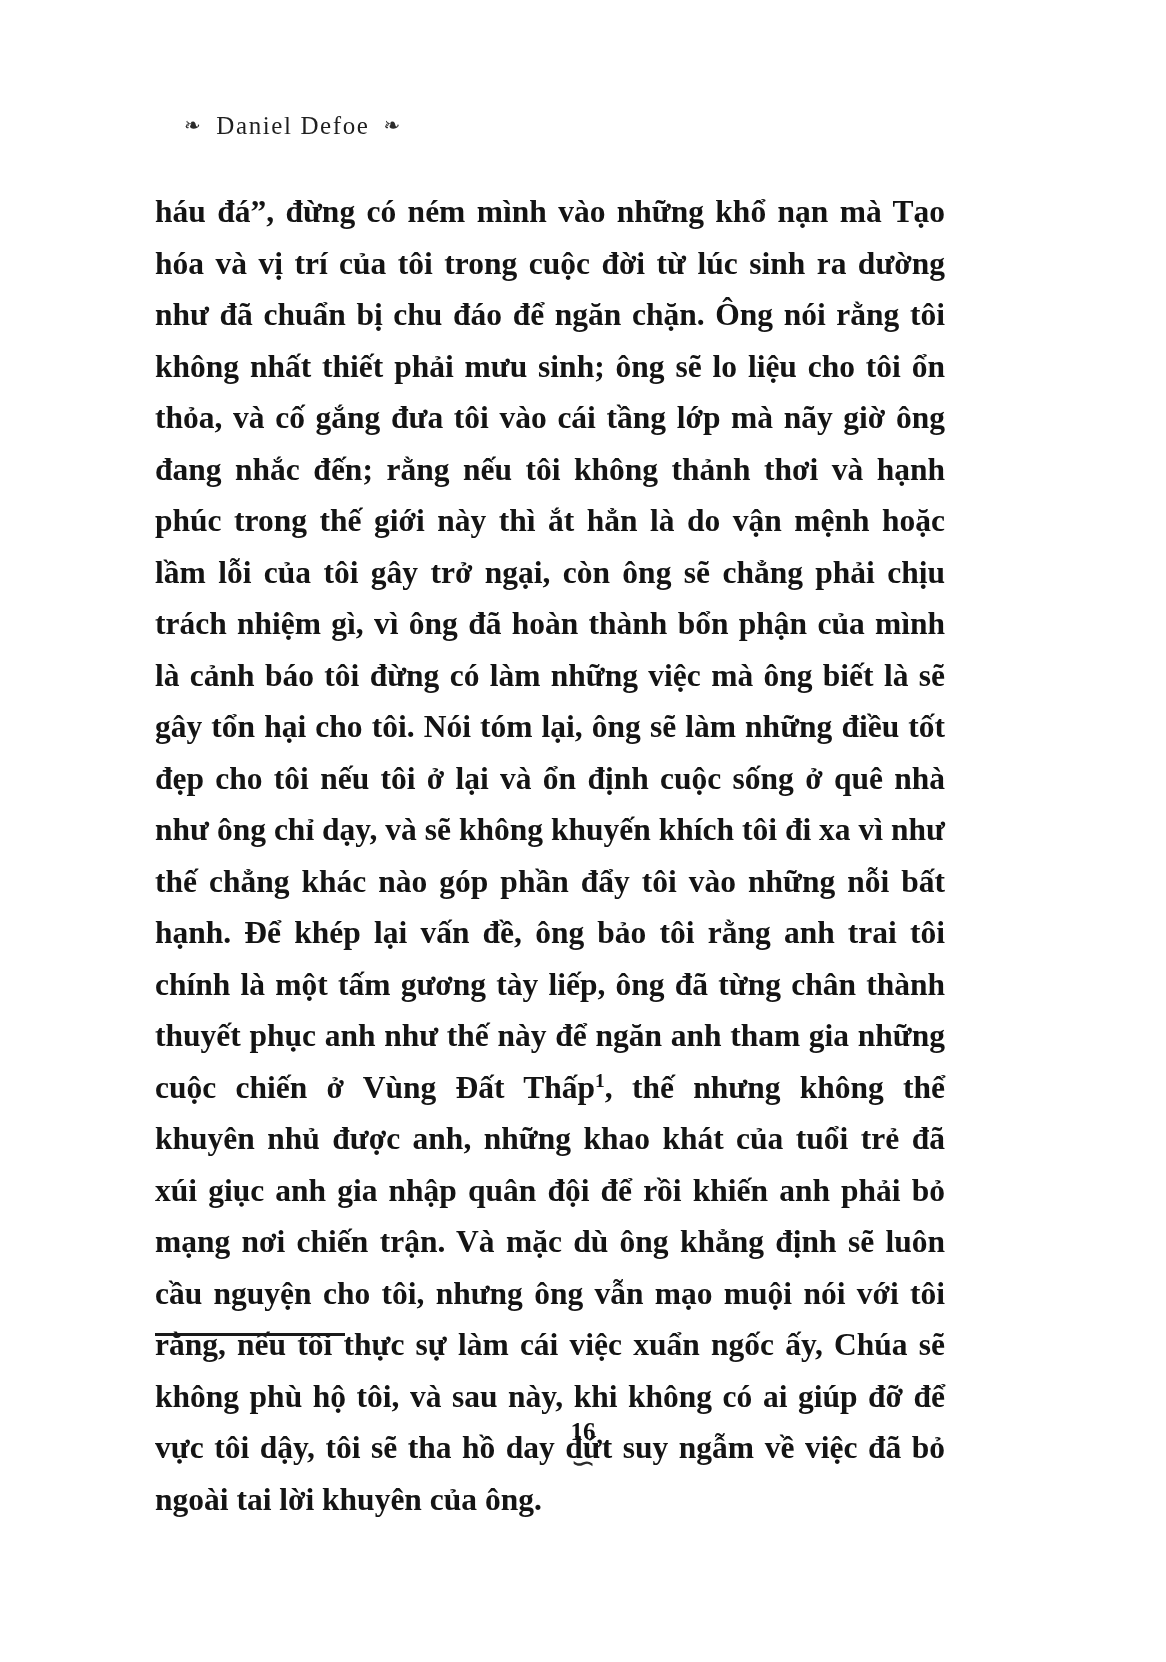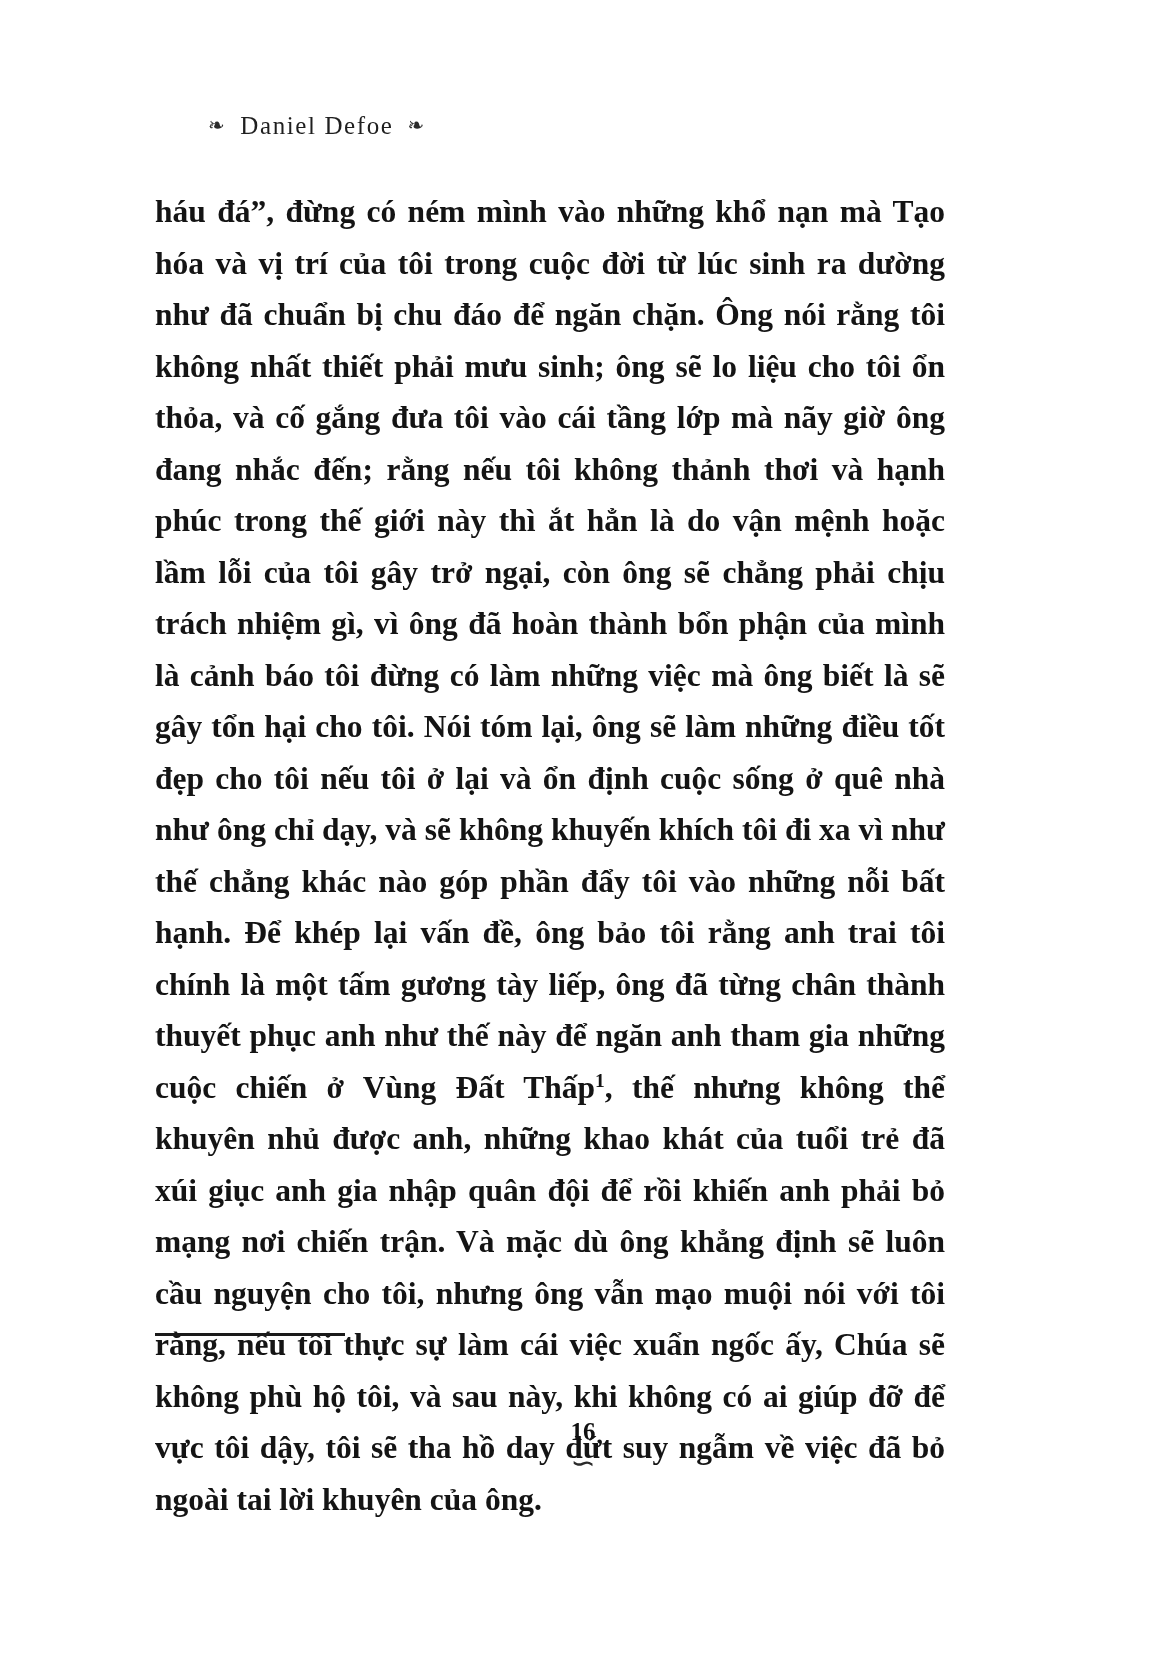--- a/index.html
+++ b/index.html
@@ -18,21 +18,21 @@
   .page {
     position: relative;
     width: 1166px;
     height: 1662px;
     box-sizing: border-box;
   }
 
   
   .running-head {
     position: absolute;
-    left: 208px;
+    left: 184px;
     top: 112px;
     font-family: "Liberation Serif", serif;
     font-size: 25px;
     letter-spacing: 1.6px;
     color: #1f1f1f;
     white-space: nowrap;
   }
   .running-head .orn {
     font-size: 20px;
     color: #2b2b2b;

